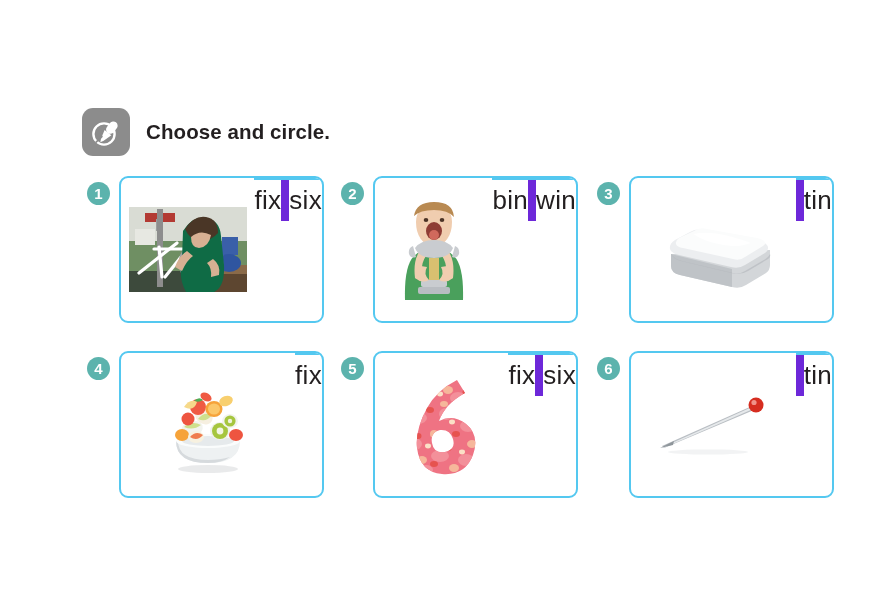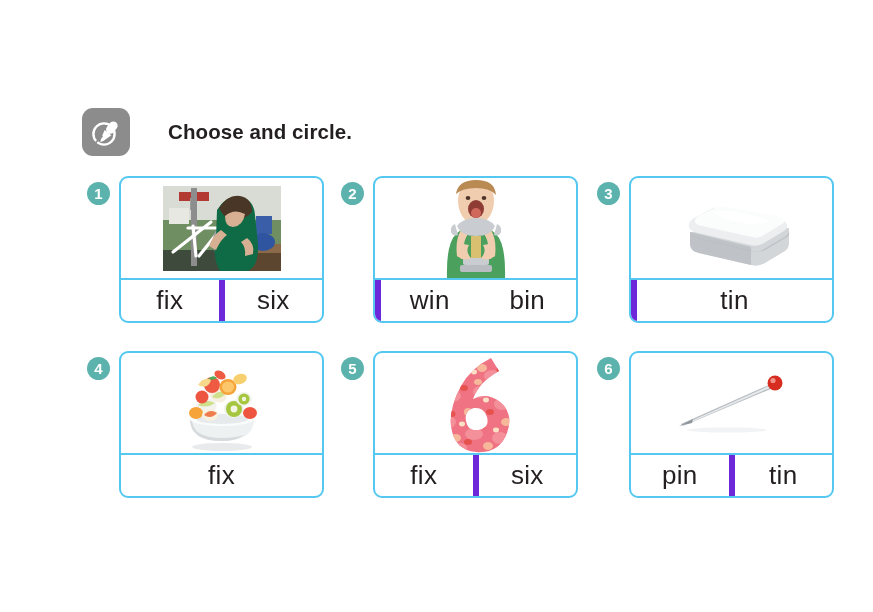--- a/index.html
+++ b/index.html
@@ -34,21 +34,20 @@
     justify-content: center;
     flex: none;
   }
   #instruction-icon svg { display: block; }
   #instruction-text {
     font-size: 20.5px;
     font-weight: bold;
     color: #231f20;
     letter-spacing: 0.1px;
     white-space: nowrap;
-    margin-left: 22px;
   }
 
   
   #exercise-grid {
     position: absolute;
     left: 0;
     top: 176px;
     width: 873px;
   }
   .exercise-row {
@@ -78,21 +77,21 @@
     line-height: 1;
   }
   .card {
     width: 205px;
     height: 147px;
     border: 2px solid #54c8f0;
     border-radius: 9px;
     background: #ffffff;
     box-sizing: border-box;
     display: flex;
-    flex-direction: column;
+    flex-direction: row;
     overflow: hidden;
   }
   .card-image {
     flex: 1 1 auto;
     display: flex;
     align-items: center;
     justify-content: center;
     overflow: hidden;
     position: relative;
   }
@@ -106,21 +105,21 @@
     flex: 1 1 50%;
     display: flex;
     align-items: center;
     justify-content: center;
     font-size: 26px;
     color: #231f20;
     font-weight: normal;
     letter-spacing: 0.3px;
   }
   .word-cell.second {
-    border-left: 6px solid #6d28d9;
+    border-left: 8px solid #6d28d9;
   }
 
   
   .art { display: block; }
   .photo-frame {
     width: 118px;
     height: 85px;
     overflow: hidden;
     display: block;
   }
@@ -204,22 +203,22 @@
             <rect x="38" y="58" width="10" height="22" fill="#d8c070"></rect>
             <rect x="30" y="80" width="26" height="7" rx="2" fill="#c9ccd0"></rect>
             <rect x="27" y="87" width="32" height="7" rx="2" fill="#b9bdc2"></rect>
             <path d="M22 46 q-5 2 -4 8 q2 5 7 3 z" fill="#c9ccd0"></path>
             <path d="M64 46 q5 2 4 8 q-2 5 -7 3 z" fill="#c9ccd0"></path>
             <path d="M30 66 q-6 4 -6 12 q7 6 14 2 q-6 -6 -2 -13 z" fill="#f0cdaf"></path>
             <path d="M56 66 q6 4 6 12 q-7 6 -14 2 q6 -6 2 -13 z" fill="#f0cdaf"></path>
           </svg>
         </div>
         <div class="card-words">
+          <div class="word-cell">bin</div>
           <div class="word-cell second">win</div>
-          <div class="word-cell">bin</div>
         </div>
       </div>
     </div>
 
     <div class="exercise-item" style="left:597px;">
       <div class="item-badge">3</div>
       <div class="card">
         <div class="card-image">
           <svg class="art" width="120" height="84" viewBox="0 0 120 84" aria-hidden="true">
             <path d="M18 46 L18 58 q0 7 9 9 l52 12 q8 2 14 -2 l20 -12 q4 -3 4 -8 L117 42 Z" fill="#d3d6d9"></path>
@@ -350,20 +349,19 @@
           <svg class="art" width="130" height="70" viewBox="0 0 130 70" aria-hidden="true">
             <path d="M14 56 L104 16 L106 20 L16 58 Z" fill="#b9bec3"></path>
             <path d="M15 57 L104 17 L105 19 L15.5 58 Z" fill="#e6e9eb"></path>
             <path d="M12 58 L26 51 L25 55 Z" fill="#8f969b"></path>
             <circle cx="108" cy="15" r="7.5" fill="#d62d20"></circle>
             <circle cx="106" cy="12.5" r="2.6" fill="#f4a59c" opacity="0.85"></circle>
             <ellipse cx="60" cy="62" rx="40" ry="2.6" fill="#e9ebec" opacity="0.6"></ellipse>
           </svg>
         </div>
         <div class="card-words">
-          <div class="word-cell">pin</div>
           <div class="word-cell second">tin</div>
         </div>
       </div>
     </div>
 
   </div>
 </div>
 
 </body></html>

